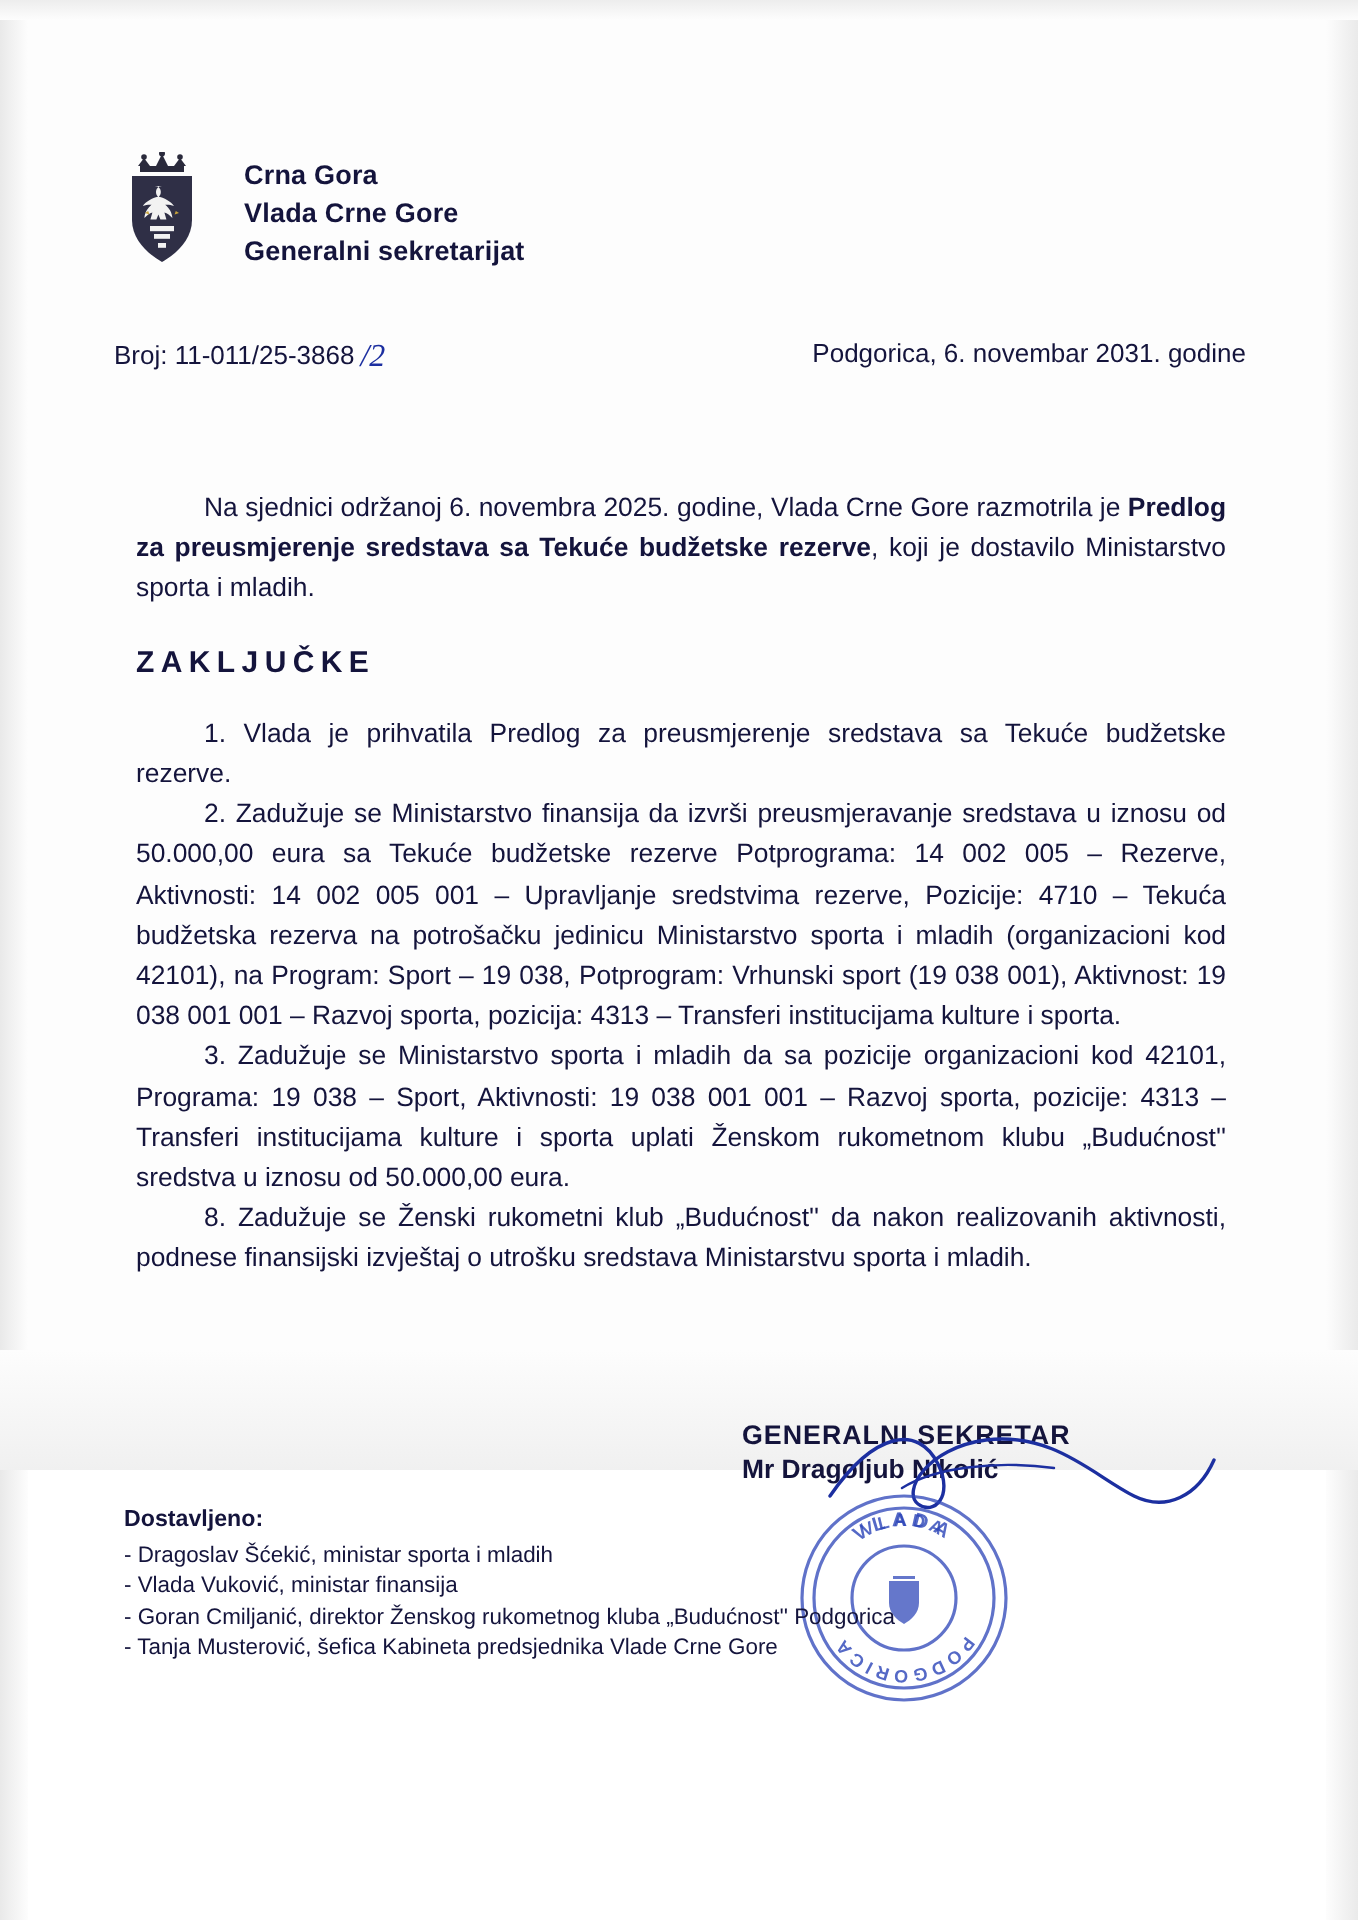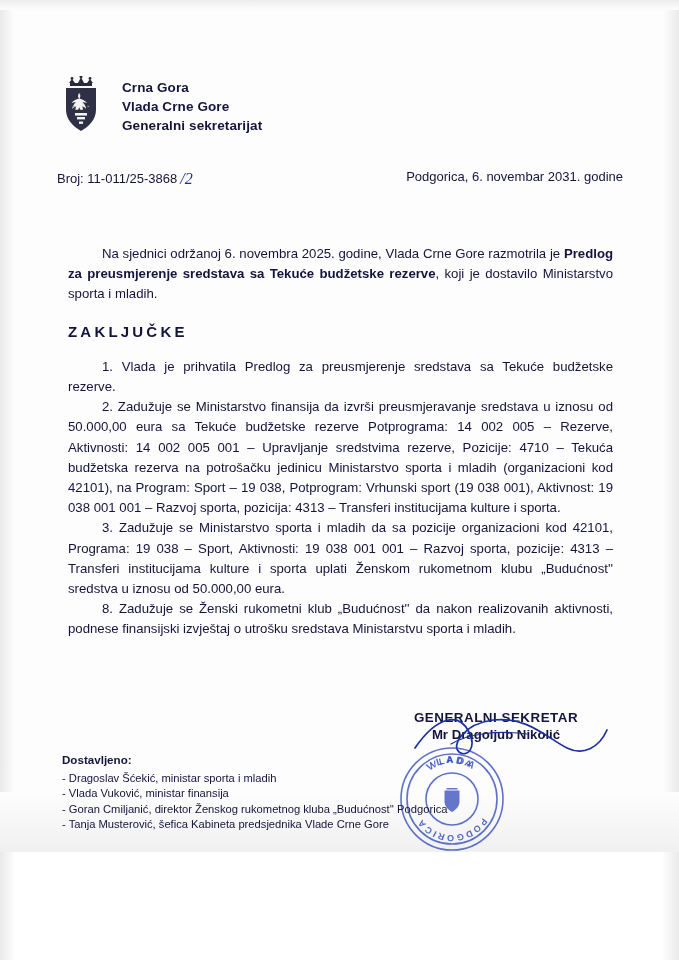--- a/index.html
+++ b/index.html
@@ -9,21 +9,21 @@
     height: 960px;
     background: #ffffff;
     font-family: "Liberation Sans", sans-serif;
     color: #1a1a2e;
     position: relative;
     overflow: hidden;
   }
   .page {
     position: relative;
     width: 679px;
-    height: 852px;
+    height: 735px;
     background: #fdfdfd;
     padding: 0;
   }
   
   .scan-edge-left {
     position: absolute; left: 0; top: 0; width: 14px; height: 960px;
     background: linear-gradient(to right, #e9e9e9, #fdfdfd);
     pointer-events: none;
   }
   .scan-edge-right {
@@ -113,21 +113,21 @@
     margin: 17px 0 15px 0;
   }
 
   .para { margin-bottom: 0px; }
 
   
   .signature {
     position: absolute;
     right: 58px;
     top: 710px;
-    text-align: center;
+    text-align: left;
     width: 250px;
   }
   .sig-title {
     font-size: 13.4px;
     font-weight: bold;
     letter-spacing: 0.5px;
     color: #14143c;
   }
   .sig-name {
     font-size: 13.2px;

